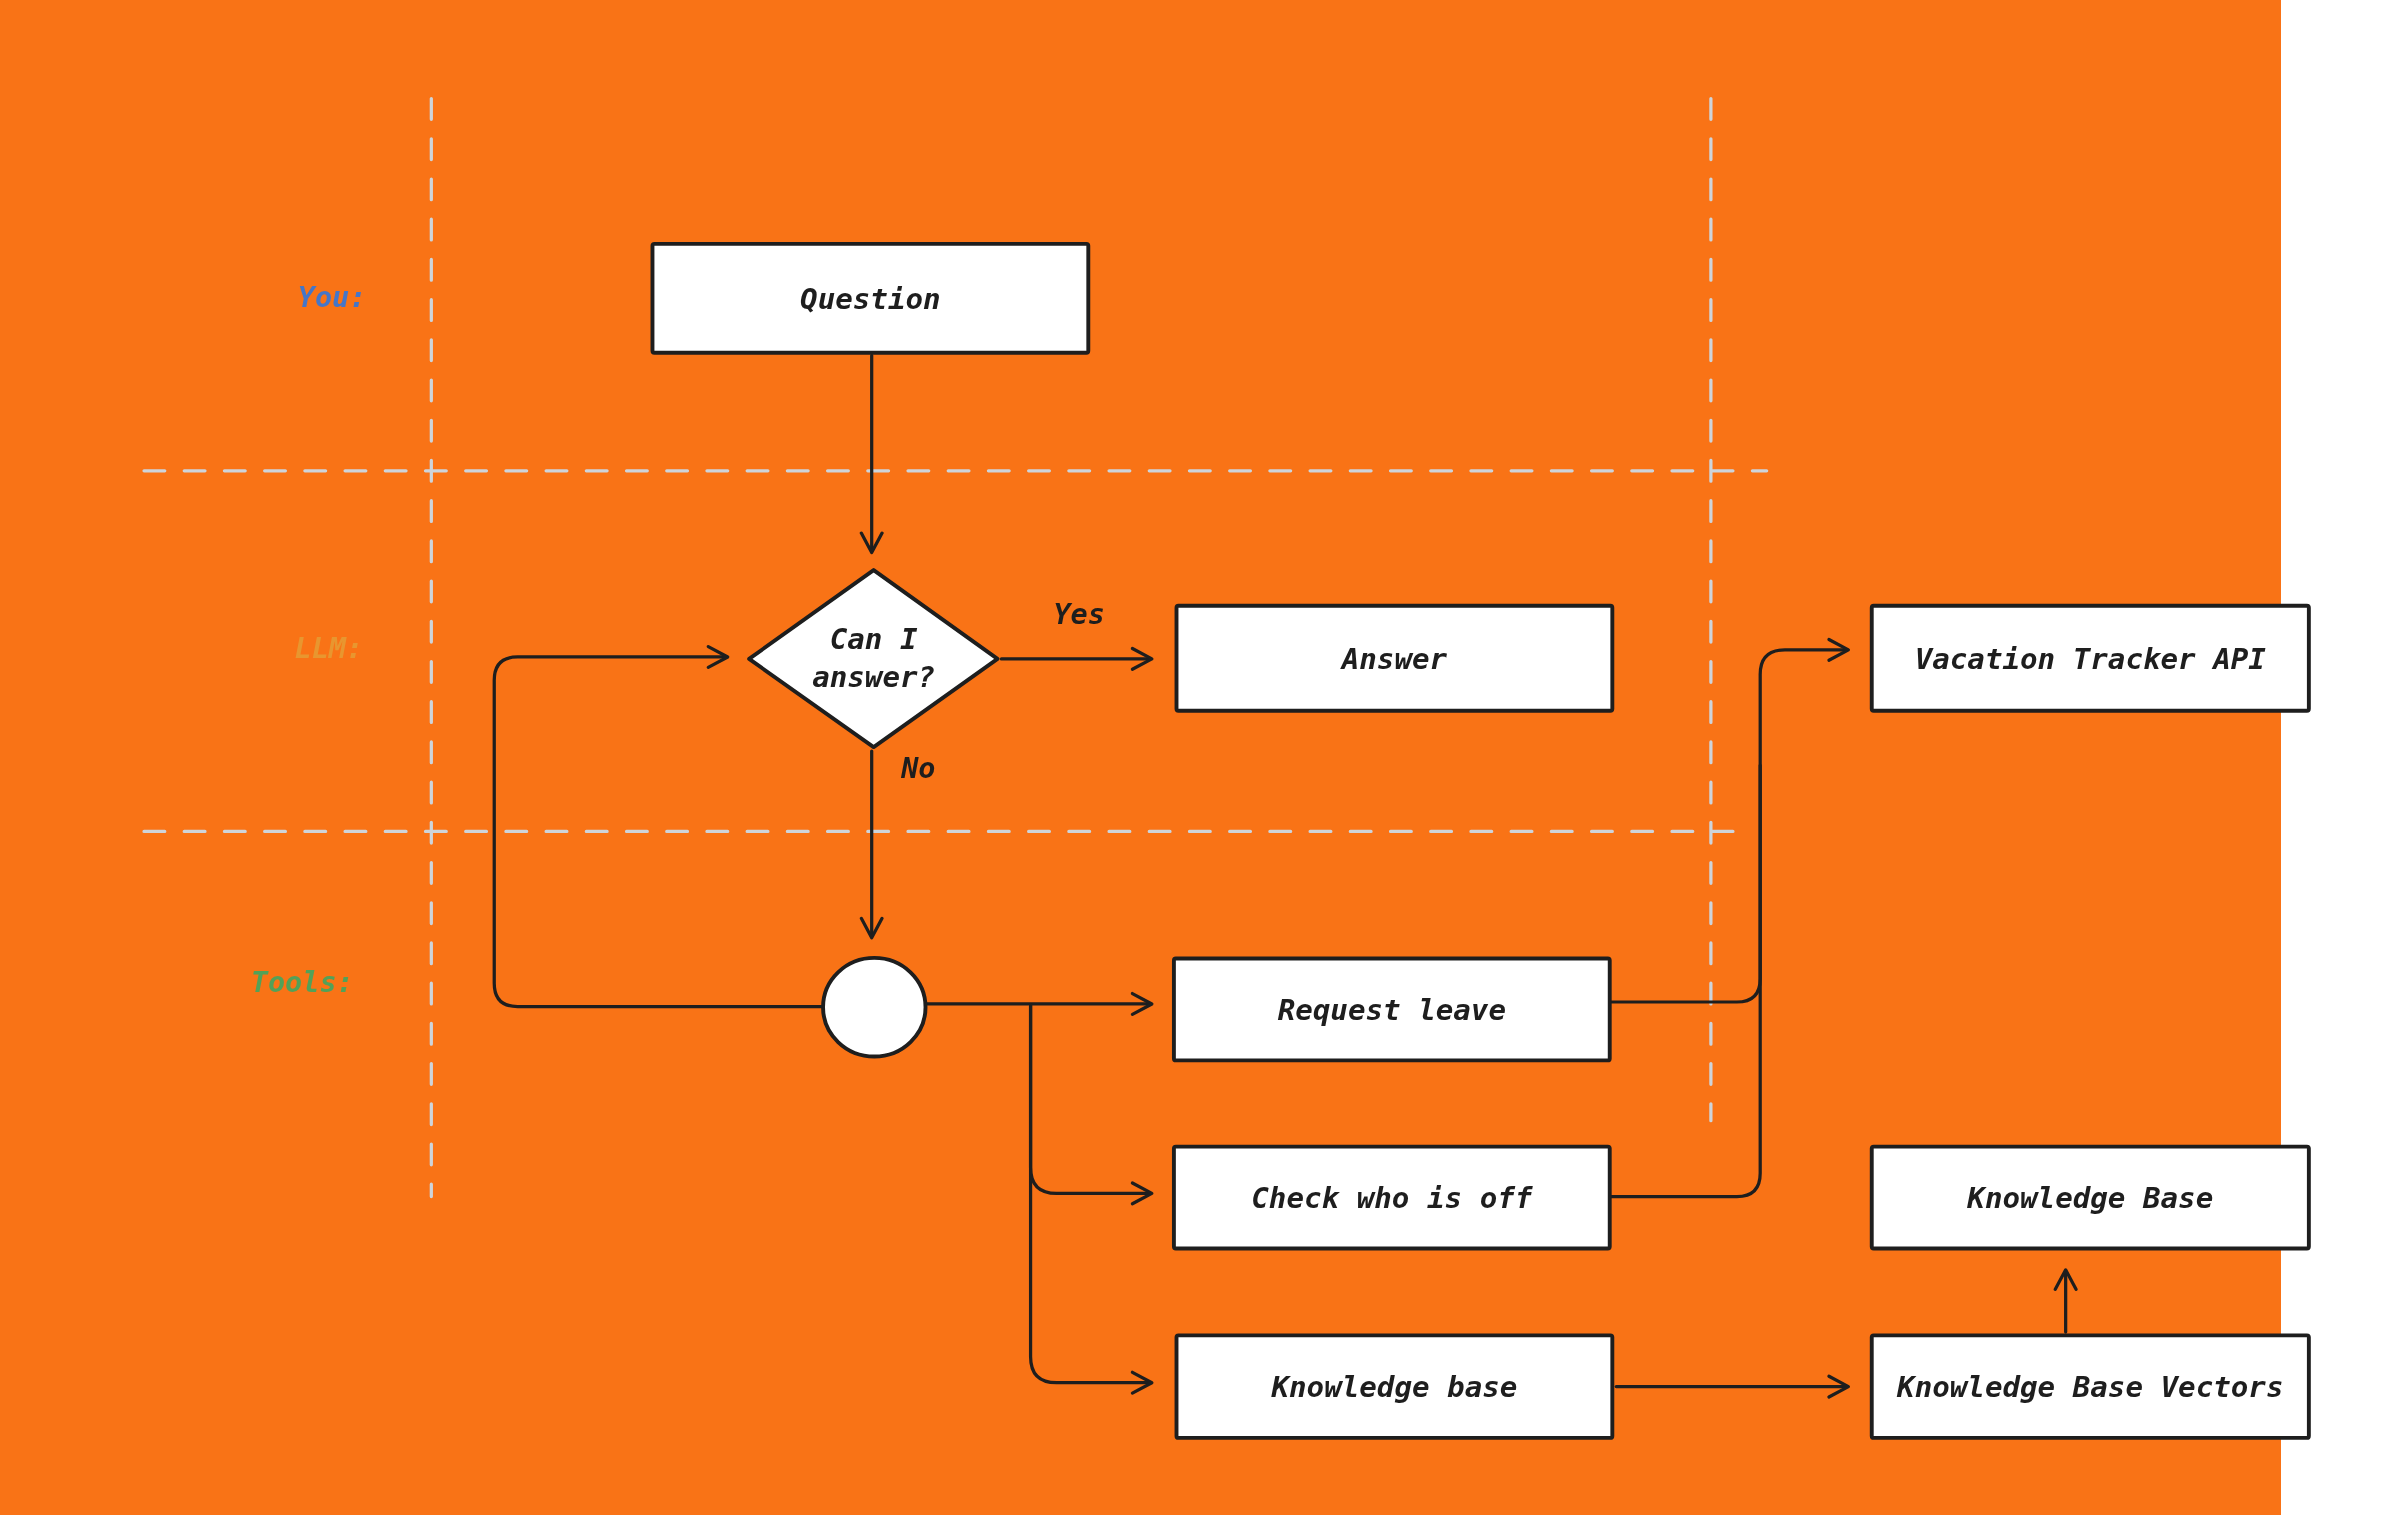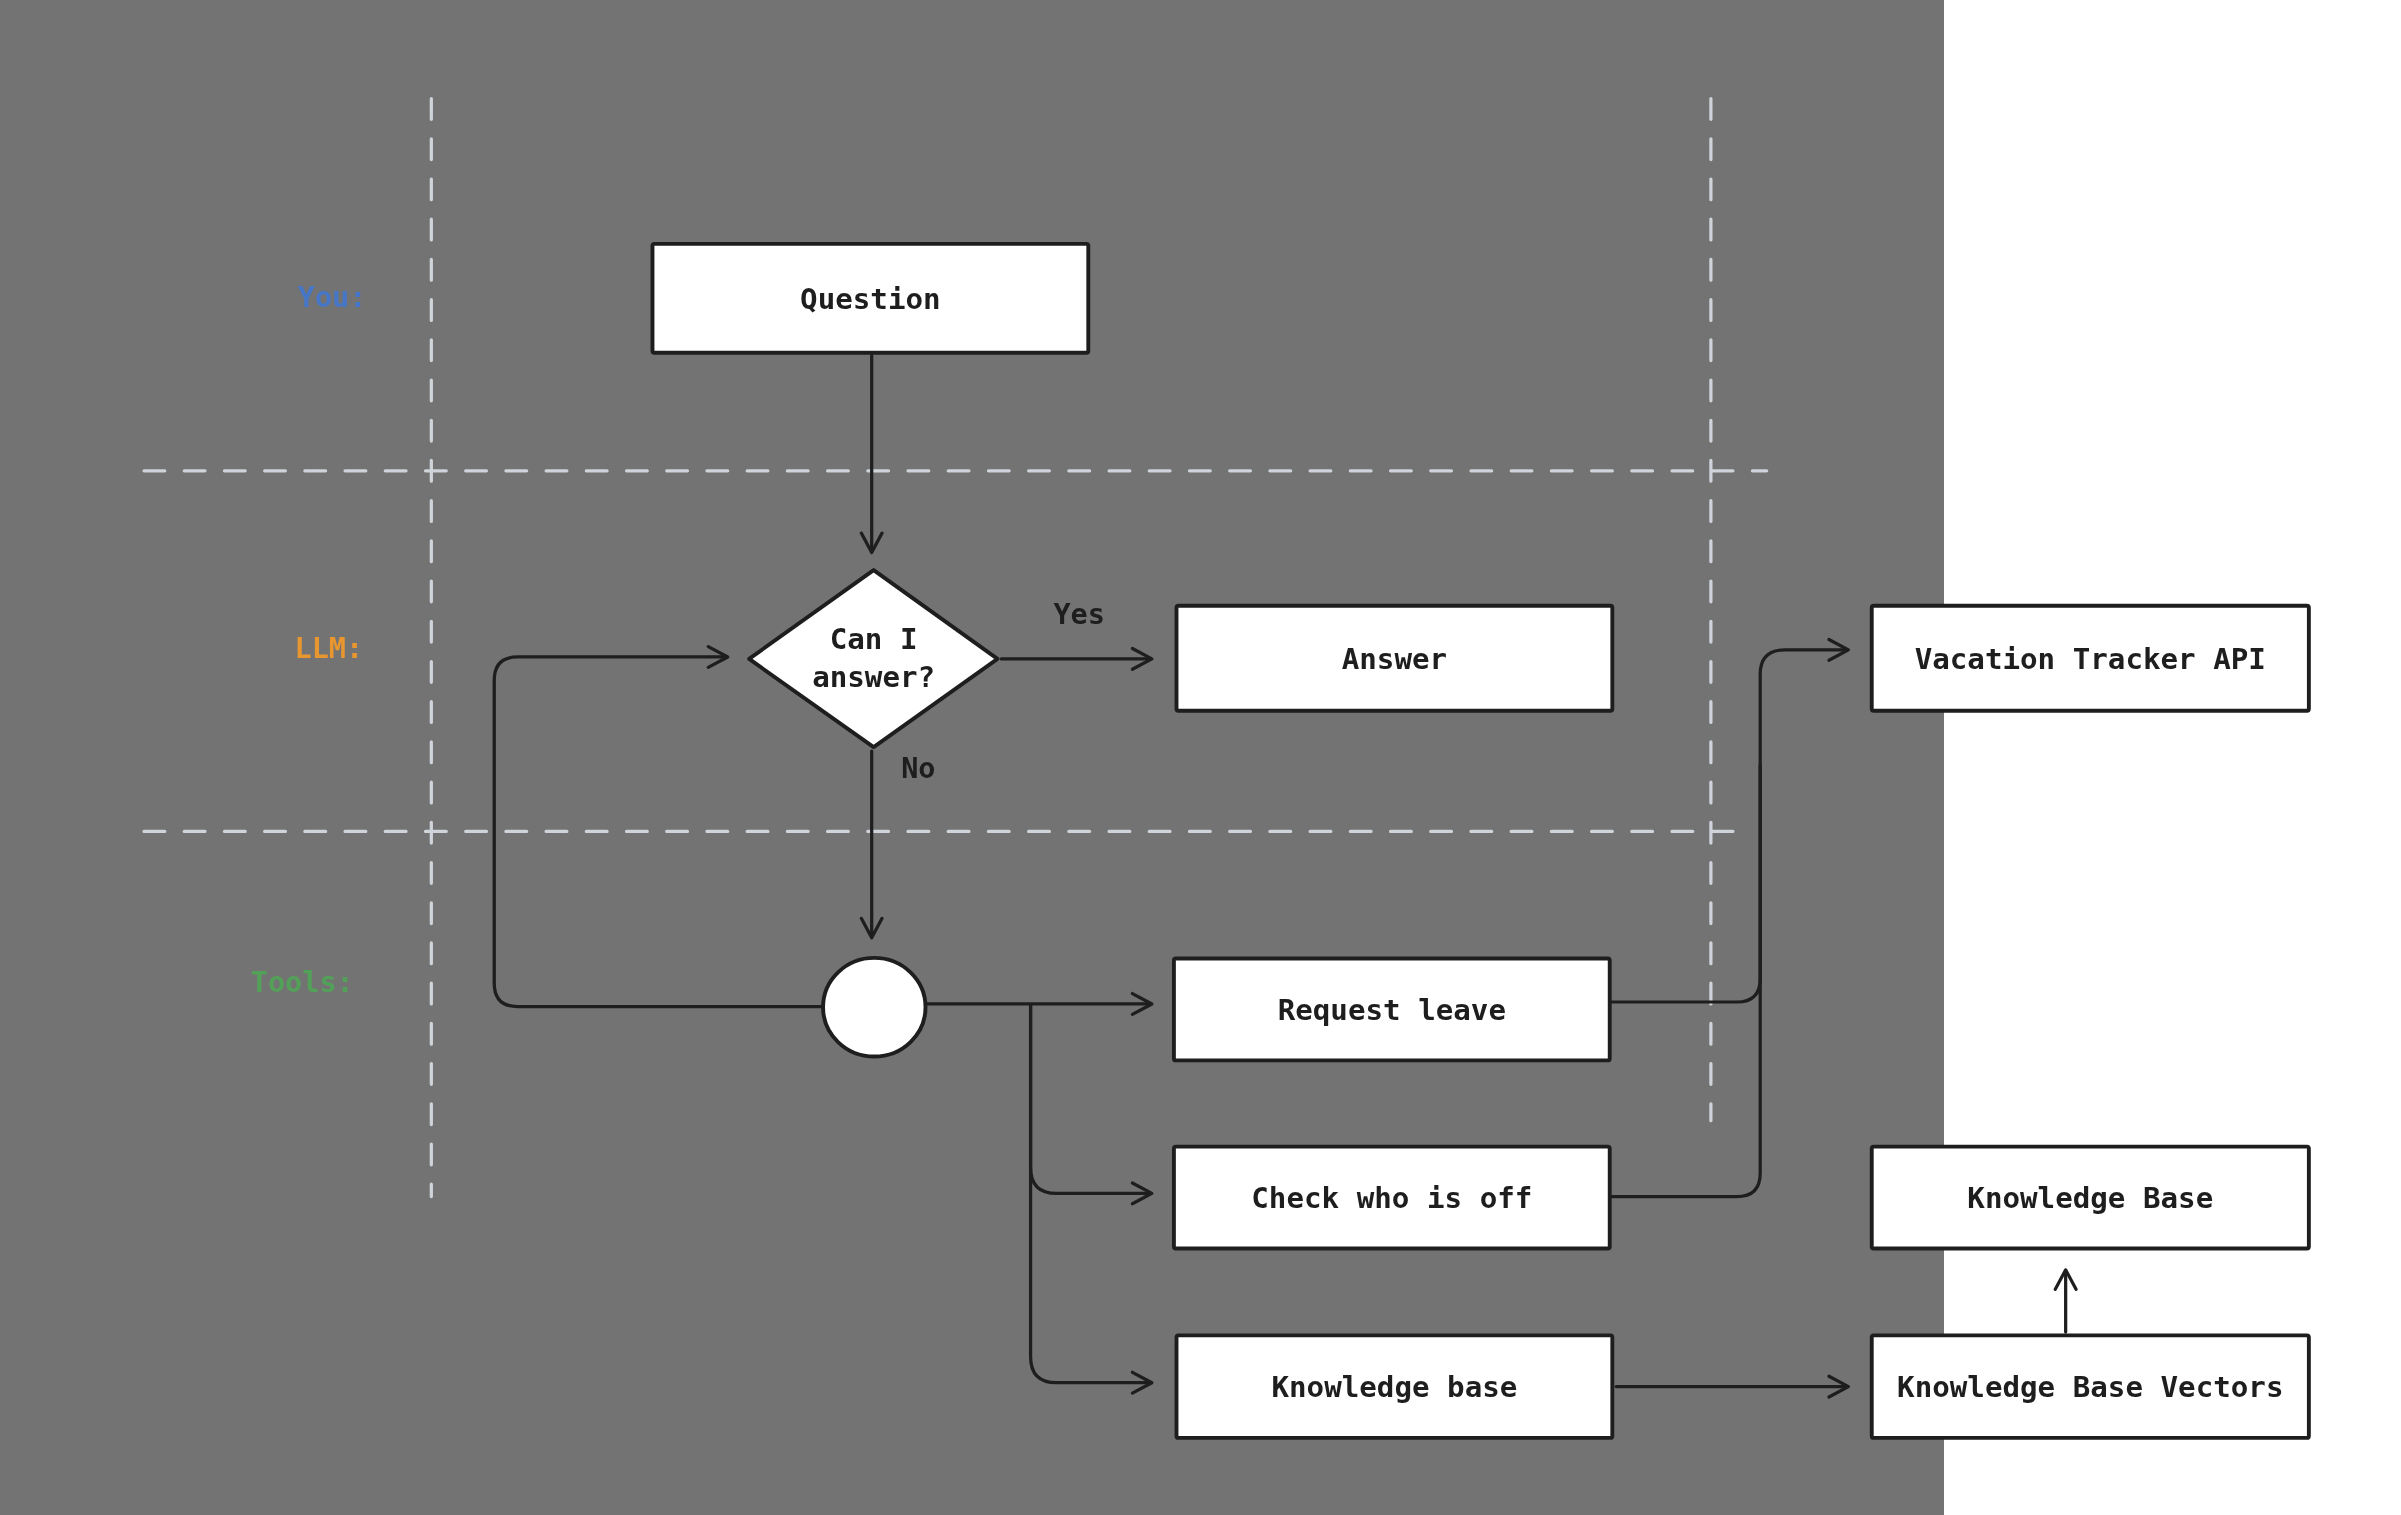--- a/index.html
+++ b/index.html
@@ -5,23 +5,24 @@
   html, body {
     margin: 0;
     padding: 0;
     background: #ffffff;
     width: 2401px;
     height: 1515px;
     overflow: hidden;
   }
   .canvas-wrap {
     position: relative;
-    width: 1944px;
+    width: 2281px;
     height: 1515px;
-    background: #737373;
+    background: #f97316;
+    font-style: italic;
   }
   svg { display: block; }
   .shape {
     fill: #ffffff;
     stroke: #1e1e1e;
     stroke-width: 6;
     stroke-linejoin: round;
   }
   .edge {
     fill: none;

